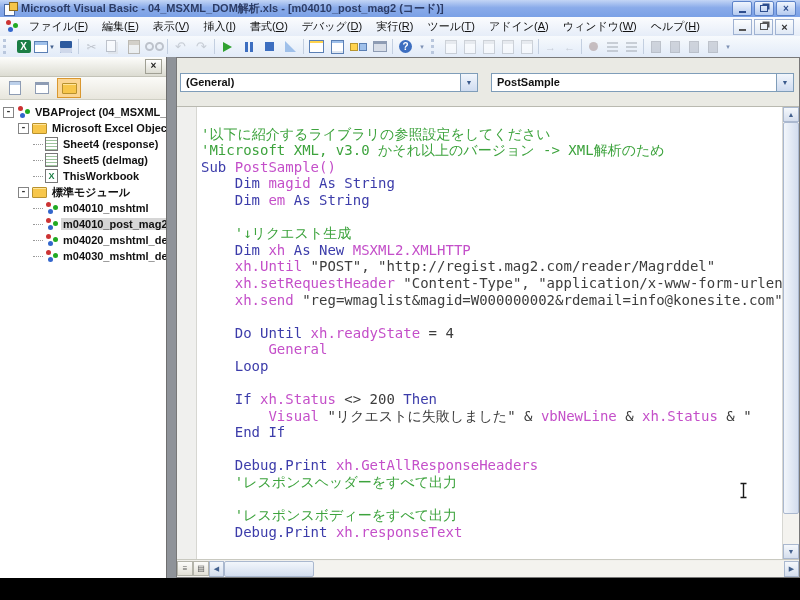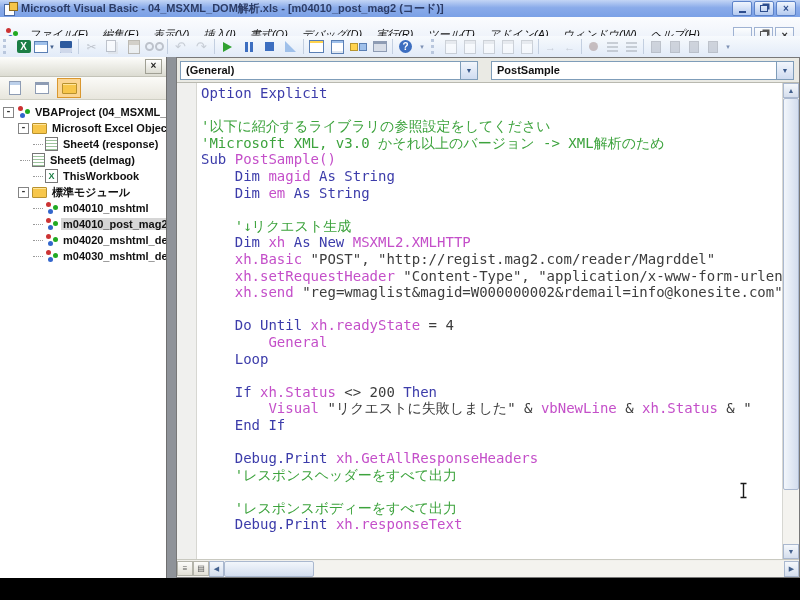--- a/index.html
+++ b/index.html
@@ -18,21 +18,21 @@
   .winbtns{display:flex;gap:2px;}
   .winbtn{width:18px;height:13px;border:1px solid #5d83c9;border-radius:2px;
     background:linear-gradient(#f0f5fd,#b4caf0);display:flex;align-items:center;justify-content:center;color:#2d4d8e;}
   .g-min{width:7px;height:2px;background:#2d4d8e;margin-top:6px;}
   .g-rest{width:6px;height:5px;border:1px solid #2d4d8e;box-shadow:2px -2px 0 -0.5px #2d4d8e;}
   .g-close{font-size:10px;line-height:10px;font-weight:bold;}
 
   
   .menubar{position:absolute;left:0;top:17px;right:0;height:19px;
     background:linear-gradient(#fbfcfe,#e6edf8);border-bottom:1px solid #cdd9ec;
-    display:flex;align-items:center;font-size:11px;color:#111;padding:8px 2px;font-style:italic;}
+    display:flex;align-items:center;font-size:11px;color:#111;padding:0 2px;}
   .child-icon{width:14px;height:13px;position:relative;margin:0 3px;flex:0 0 auto;}
   .child-icon i{position:absolute;width:5px;height:5px;border-radius:50%;}
   .menu-item{padding:2px 7px;white-space:nowrap;}
   .menu-item u{text-decoration:underline;}
   .mdi-controls{margin-left:auto;display:flex;gap:2px;padding-right:4px;}
   .mdibtn{width:17px;height:14px;border:1px solid #9fb2d2;background:linear-gradient(#fdfefe,#dfe8f5);
     display:flex;align-items:center;justify-content:center;color:#444;}
   .g-min2{width:7px;height:2px;background:#555;margin-top:7px;}
   .g-rest2{width:6px;height:5px;border:1px solid #555;box-shadow:2px -2px 0 -0.5px #555;}
   .g-close2{font-size:11px;line-height:10px;font-weight:bold;color:#333;}
@@ -69,21 +69,21 @@
   .tree-icon{margin-right:3px;flex:0 0 auto;display:inline-flex;}
   .tree-label{padding:0 2px;overflow:hidden;}
   .tree-label.selected{background:#d6d6d6;}
   .cluster{position:relative;width:13px;height:12px;}
   .cluster i{position:absolute;width:5px;height:5px;border-radius:50%;}
 
   
   .code-window{position:absolute;left:176px;top:57px;right:0;bottom:0;background:#fff;
     border:1px solid #787878;display:flex;flex-direction:column;box-sizing:border-box;}
   .combo-row{height:24px;background:#eaeae4;border-bottom:1px solid #b9b9b0;
-    display:flex;align-items:center;padding:0 2px;flex:0 0 auto;}
+    display:flex;align-items:center;padding:12px 2px;flex:0 0 auto;}
   .combo{height:19px;background:#fff;border:1px solid #7f9db9;display:flex;align-items:center;
     font-size:11px;font-weight:bold;color:#111;box-sizing:border-box;}
   .combo-text{flex:1;padding-left:5px;white-space:nowrap;overflow:hidden;}
   .combo-btn{width:17px;height:100%;background:linear-gradient(#f2f6fc,#cfdcf0);
     border-left:1px solid #7f9db9;display:flex;align-items:center;justify-content:center;
     font-size:7px;color:#3a5a8c;box-sizing:border-box;}
   .code-body{flex:1;position:relative;overflow:hidden;background:#fff;}
   .margin-strip{position:absolute;left:0;top:0;bottom:0;width:19px;background:#f0f0ee;border-right:1px solid #d7d7d2;}
   .code-text{position:absolute;left:24px;top:2px;right:16px;bottom:0;overflow:hidden;
     font-family:"DejaVu Sans Mono","Liberation Mono",monospace;font-size:14px;line-height:16.6px;}
@@ -316,21 +316,21 @@
             </span>
             <span class="tree-label">Microsoft Excel Objects</span>
           </div>
           <div class="tree-row" style="padding-left: 33px;">
             <span class="stub"></span>
             <span class="tree-icon">
               <span class="px" style="width:11px;height:12px;border:1px solid #777;background:repeating-linear-gradient(#fff 0 2px,#9dc49d 2px 3px);"></span>
             </span>
             <span class="tree-label">Sheet4 (response)</span>
           </div>
-          <div class="tree-row" style="padding-left: 20px;">
+          <div class="tree-row" style="padding-left: 33px;">
             <span class="stub"></span>
             <span class="tree-icon">
               <span class="px" style="width:11px;height:12px;border:1px solid #777;background:repeating-linear-gradient(#fff 0 2px,#9dc49d 2px 3px);"></span>
             </span>
             <span class="tree-label">Sheet5 (delmag)</span>
           </div>
           <div class="tree-row" style="padding-left: 33px;">
             <span class="stub"></span>
             <span class="tree-icon">
               <span class="px" style="width:11px;height:12px;background:#fff;border:1px solid #777;color:#1c7e45;font:bold 9px/12px sans-serif;text-align:center;">X</span>
@@ -398,31 +398,30 @@
           <span class="combo-btn">▼</span>
         </div>
         <div class="combo" style="width:303px;margin-left:13px;">
           <span class="combo-text">PostSample</span>
           <span class="combo-btn">▼</span>
         </div>
       </div>
       <div class="code-body">
         <div class="margin-strip"></div>
         <div class="code-text" id="code-text">
-            <div class="code-line"><span class="tk">Option Explicit</span></div>
             <div class="code-line"></div>
             <div class="code-line"><span class="tc">'以下に紹介するライブラリの参照設定をしてください</span></div>
             <div class="code-line"><span class="tc">'Microsoft XML, v3.0 かそれ以上のバージョン -&gt; XML解析のため</span></div>
             <div class="code-line"><span class="tk">Sub </span><span class="ti">PostSample()</span></div>
             <div class="code-line"><span class="tn">    </span><span class="tk">Dim </span><span class="ti">magid</span><span class="tk"> As String</span></div>
             <div class="code-line"><span class="tn">    </span><span class="tk">Dim </span><span class="ti">em</span><span class="tk"> As String</span></div>
             <div class="code-line"></div>
             <div class="code-line"><span class="tc">    '↓リクエスト生成</span></div>
             <div class="code-line"><span class="tn">    </span><span class="tk">Dim </span><span class="ti">xh</span><span class="tk"> As New </span><span class="ti">MSXML2.XMLHTTP</span></div>
-            <div class="code-line"><span class="tn">    </span><span class="ti">xh.Basic</span><span class="tn"> "POST", "http://regist.mag2.com/reader/Magrddel"</span></div>
+            <div class="code-line"><span class="tn">    </span><span class="ti">xh.Until</span><span class="tn"> "POST", "http://regist.mag2.com/reader/Magrddel"</span></div>
             <div class="code-line"><span class="tn">    </span><span class="ti">xh.setRequestHeader</span><span class="tn"> "Content-Type", "application/x-www-form-urlenc</span></div>
             <div class="code-line"><span class="tn">    </span><span class="ti">xh.send</span><span class="tn"> "reg=wmaglist&amp;magid=W000000002&amp;rdemail=info@konesite.com"</span></div>
             <div class="code-line"></div>
             <div class="code-line"><span class="tn">    </span><span class="tk">Do Until </span><span class="ti">xh.readyState</span><span class="tn"> = 4</span></div>
             <div class="code-line"><span class="tn">        </span><span class="ti">General</span></div>
             <div class="code-line"><span class="tn">    </span><span class="tk">Loop</span></div>
             <div class="code-line"></div>
             <div class="code-line"><span class="tn">    </span><span class="tk">If </span><span class="ti">xh.Status</span><span class="tn"> &lt;&gt; 200 </span><span class="tk">Then</span></div>
             <div class="code-line"><span class="tn">        </span><span class="ti">Visual</span><span class="tn"> "リクエストに失敗しました" &amp; </span><span class="ti">vbNewLine</span><span class="tn"> &amp; </span><span class="ti">xh.Status</span><span class="tn"> &amp; "</span></div>
             <div class="code-line"><span class="tn">    </span><span class="tk">End If</span></div>

